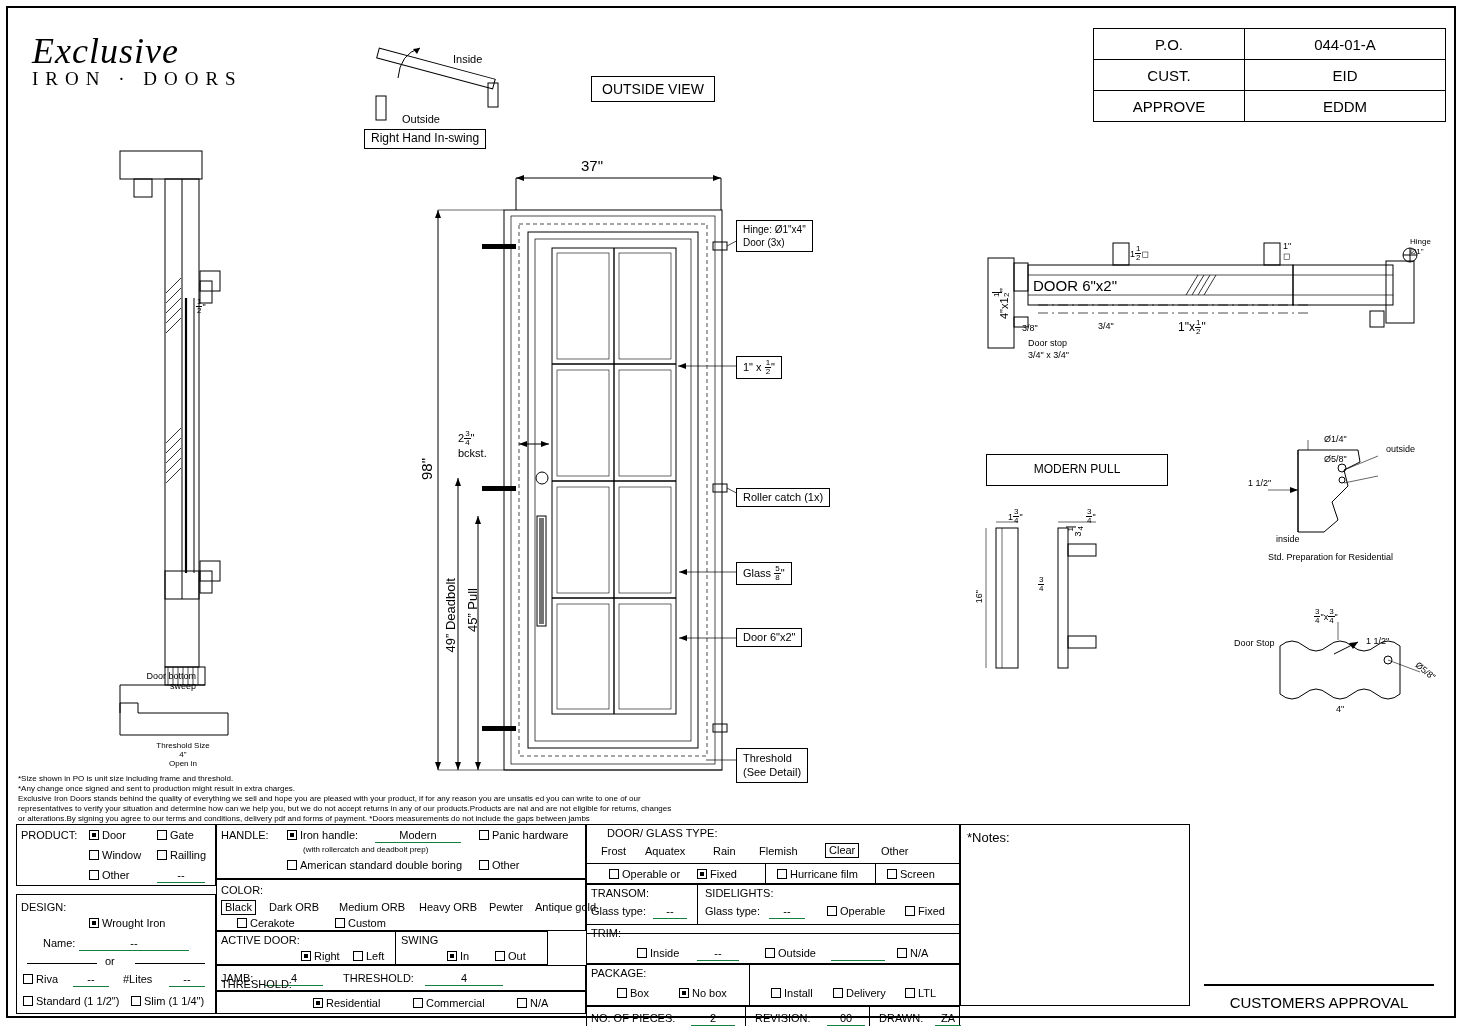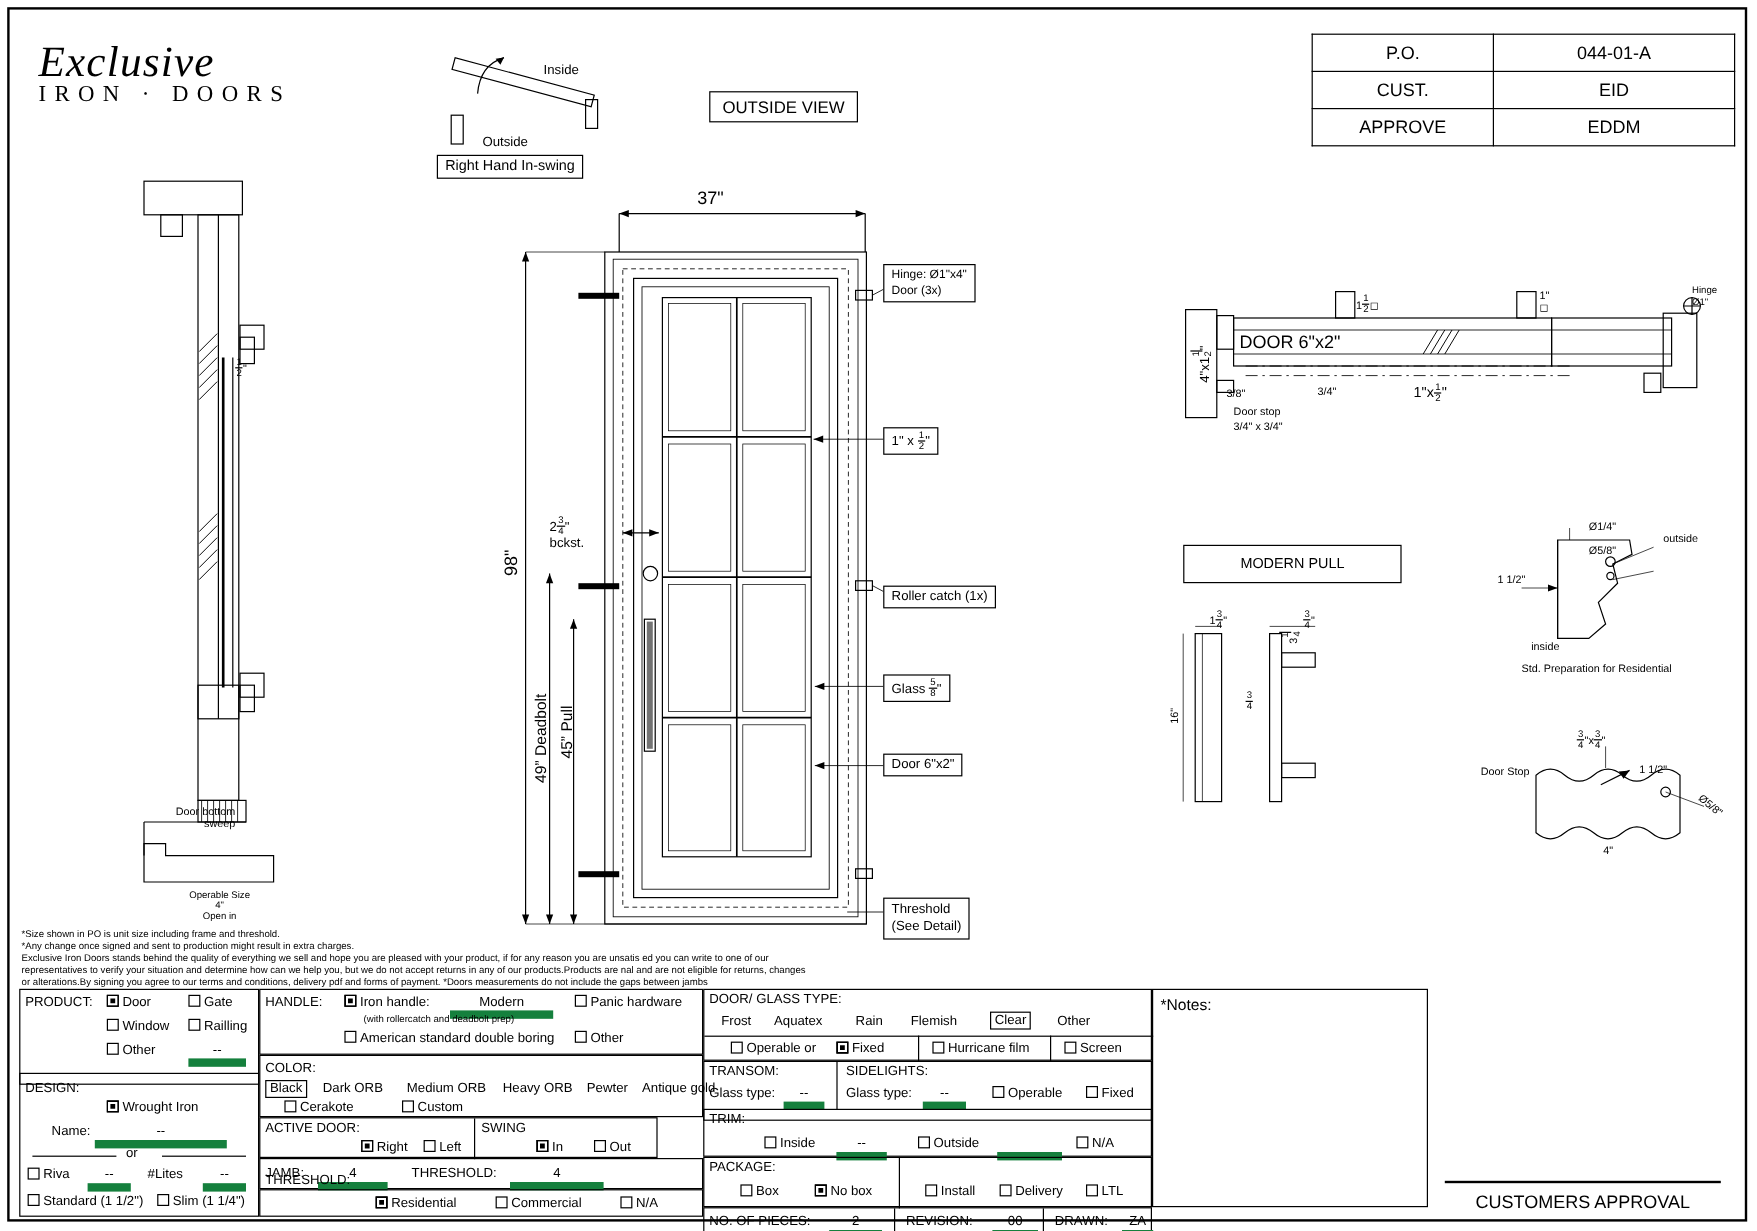--- a/index.html
+++ b/index.html
@@ -26,21 +26,21 @@
   .frac{display:inline-block;vertical-align:-0.35em;text-align:center;font-size:8px;line-height:1;}
   .frac .n{display:block;border-bottom:1px solid #000;padding:0 1px;}
   .frac .d{display:block;padding:0 1px;}
   .vert{writing-mode:vertical-rl;transform:rotate(180deg);}
   
   .form{position:absolute;left:8px;top:816px;width:1434px;height:190px;}
   .fbox{position:absolute;border:1px solid #000;box-sizing:border-box;}
   .ftitle{font-size:11px;}
   .cb{display:inline-block;width:10px;height:10px;border:1px solid #000;vertical-align:-1px;margin-right:3px;box-sizing:border-box;}
   .cb.on{background:#000;box-shadow:inset 0 0 0 2px #fff;}
-  .uline{border-bottom:7px solid #15803d;display:inline-block;text-align:center;}
+  .uline{border-bottom:1px solid #15803d;display:inline-block;text-align:center;}
   .sel{border:1px solid #000;padding:0 3px;}
   .disc{font-size:8px;line-height:1.25;}
 </style>
 </head>
 <body>
 
 <div class="sheet">
 
   <div class="abs" style="left:24px;top:22px;">
     <div class="logo-script">Exclusive</div>
@@ -126,21 +126,21 @@
       <line x1="12" y1="542" x2="12" y2="570" stroke="#000"></line>
       <line x1="12" y1="542" x2="97" y2="542" stroke="#000"></line>
     </svg>
     <div class="lbl tiny" style="left:88px;top:155px;">
       <span class="frac"><span class="n">1</span><span class="d">2</span></span>"
     </div>
     <div class="lbl tiny" style="left:-12px;top:528px;text-align:right;width:100px;">
       <span>Door bottom</span><br><span>sweep</span>
     </div>
     <div class="lbl tiny8 c" style="left:20px;top:598px;width:110px;">
-      <span>Operable Size</span><br>
+      <span>Threshold Size</span><br>
       <span>4"</span><br>
       <span>Open in</span>
     </div>
   </div>
 
   <div class="abs" style="left:408px;top:140px;width:400px;height:640px;">
     <svg width="400" height="640" viewBox="0 0 400 640">
 
       <line x1="100" y1="30" x2="305" y2="30" stroke="#000"></line>
       <path d="M100 30 l8 -3 v6 z" fill="#000"></path>
@@ -341,21 +341,21 @@
   <div class="abs disc" style="left:10px;top:766px;width:740px;">
     <div>*Size shown in PO is unit size including frame and threshold.</div>
     <div>*Any change once signed and sent to production might result in extra charges.</div>
     <div>Exclusive Iron Doors stands behind the quality of everything we sell and hope you are pleased with your product, if for any reason you are unsatis   ed you can write to one of our</div>
     <div>representatives to verify your situation and determine how can we help you, but we do not accept returns in any of our products.Products are    nal and are not eligible for returns, changes</div>
     <div>or alterations.By signing you agree to our terms and conditions, delivery pdf and forms of payment. *Doors measurements do not include the gaps between jambs</div>
   </div>
 
   <div class="form">
 
-    <div class="fbox" style="left:0;top:0;width:200px;height:80px;">
+    <div class="fbox" style="left:0;top:0;width:200px;height:62px;">
       <div class="lbl ftitle" style="left:4px;top:4px;">PRODUCT:</div>
       <div class="lbl ftitle" style="left:72px;top:4px;"><span class="cb on"></span><span>Door</span></div>
       <div class="lbl ftitle" style="left:140px;top:4px;"><span class="cb"></span><span>Gate</span></div>
       <div class="lbl ftitle" style="left:72px;top:24px;"><span class="cb"></span><span>Window</span></div>
       <div class="lbl ftitle" style="left:140px;top:24px;"><span class="cb"></span><span>Railling</span></div>
       <div class="lbl ftitle" style="left:72px;top:44px;"><span class="cb"></span><span>Other</span></div>
       <div class="lbl ftitle" style="left:140px;top:44px;"><span class="uline" style="width:48px;">--</span></div>
     </div>
 
     <div class="fbox" style="left:0;top:70px;width:200px;height:120px;">
@@ -414,21 +414,21 @@
     </div>
 
     <div class="fbox" style="left:200px;top:167px;width:370px;height:23px;">
       <div class="lbl ftitle" style="left:4px;top:-14px;">THRESHOLD:</div>
       <div class="lbl ftitle" style="left:96px;top:5px;"><span class="cb on"></span><span>Residential</span></div>
       <div class="lbl ftitle" style="left:196px;top:5px;"><span class="cb"></span><span>Commercial</span></div>
       <div class="lbl ftitle" style="left:300px;top:5px;"><span class="cb"></span><span>N/A</span></div>
     </div>
 
     <div class="fbox" style="left:570px;top:0;width:374px;height:60px;">
-      <div class="lbl ftitle" style="left:4px;top:2px;">DOOR/ GLASS TYPE:</div>
+      <div class="lbl ftitle" style="left:20px;top:2px;">DOOR/ GLASS TYPE:</div>
       <div class="lbl ftitle" style="left:14px;top:20px;text-align:right;">Frost</div>
       <div class="lbl ftitle" style="left:58px;top:20px;">Aquatex</div>
       <div class="lbl ftitle" style="left:126px;top:20px;">Rain</div>
       <div class="lbl ftitle" style="left:172px;top:20px;">Flemish</div>
       <div class="lbl ftitle sel" style="left:238px;top:18px;">Clear</div>
       <div class="lbl ftitle" style="left:294px;top:20px;">Other</div>
       <div class="line hl" style="left:0;top:38px;width:374px;"></div>
       <div class="lbl ftitle" style="left:22px;top:43px;"><span class="cb"></span><span>Operable  or</span></div>
       <div class="lbl ftitle" style="left:110px;top:43px;"><span class="cb on"></span><span>Fixed</span></div>
       <div class="lbl ftitle" style="left:190px;top:43px;"><span class="cb"></span><span>Hurricane film</span></div>

